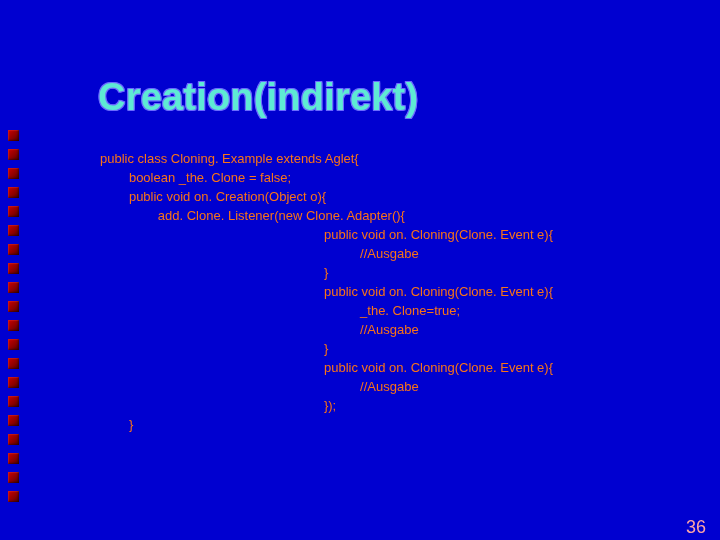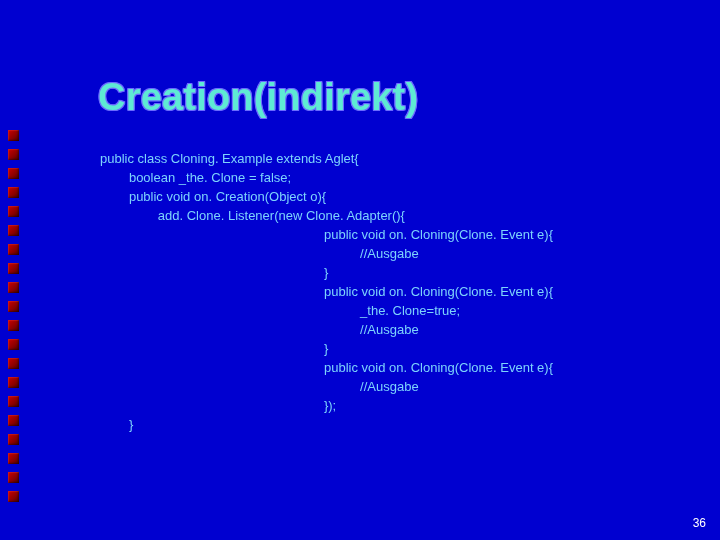--- a/index.html
+++ b/index.html
@@ -33,29 +33,29 @@
       1px 0 0 #6a6aff, -1px 0 0 #6a6aff, 0 1px 0 #6a6aff, 0 -1px 0 #6a6aff,
       1px 1px 0 #6a6aff, -1px -1px 0 #6a6aff, 1px -1px 0 #6a6aff, -1px 1px 0 #6a6aff;
     letter-spacing: 0.2px;
   }
   .code {
     position: absolute;
     left: 100px;
     top: 130px;
     font-size: 13px;
     line-height: 19px;
-    color: #7dd3fc;
+    color: #f97316;
     white-space: pre;
   }
   .footer {
     position: absolute;
     right: 14px;
-    bottom: 10px;
-    color: #ffffff;
-    font-size: 12px;
+    bottom: 2px;
+    color: #fca5a5;
+    font-size: 18px;
   }
 </style>
 </head>
 <body>
 
 <div class="bullet-strip">
   <div class="bullet"></div>
   <div class="bullet"></div>
   <div class="bullet"></div>
   <div class="bullet"></div>

